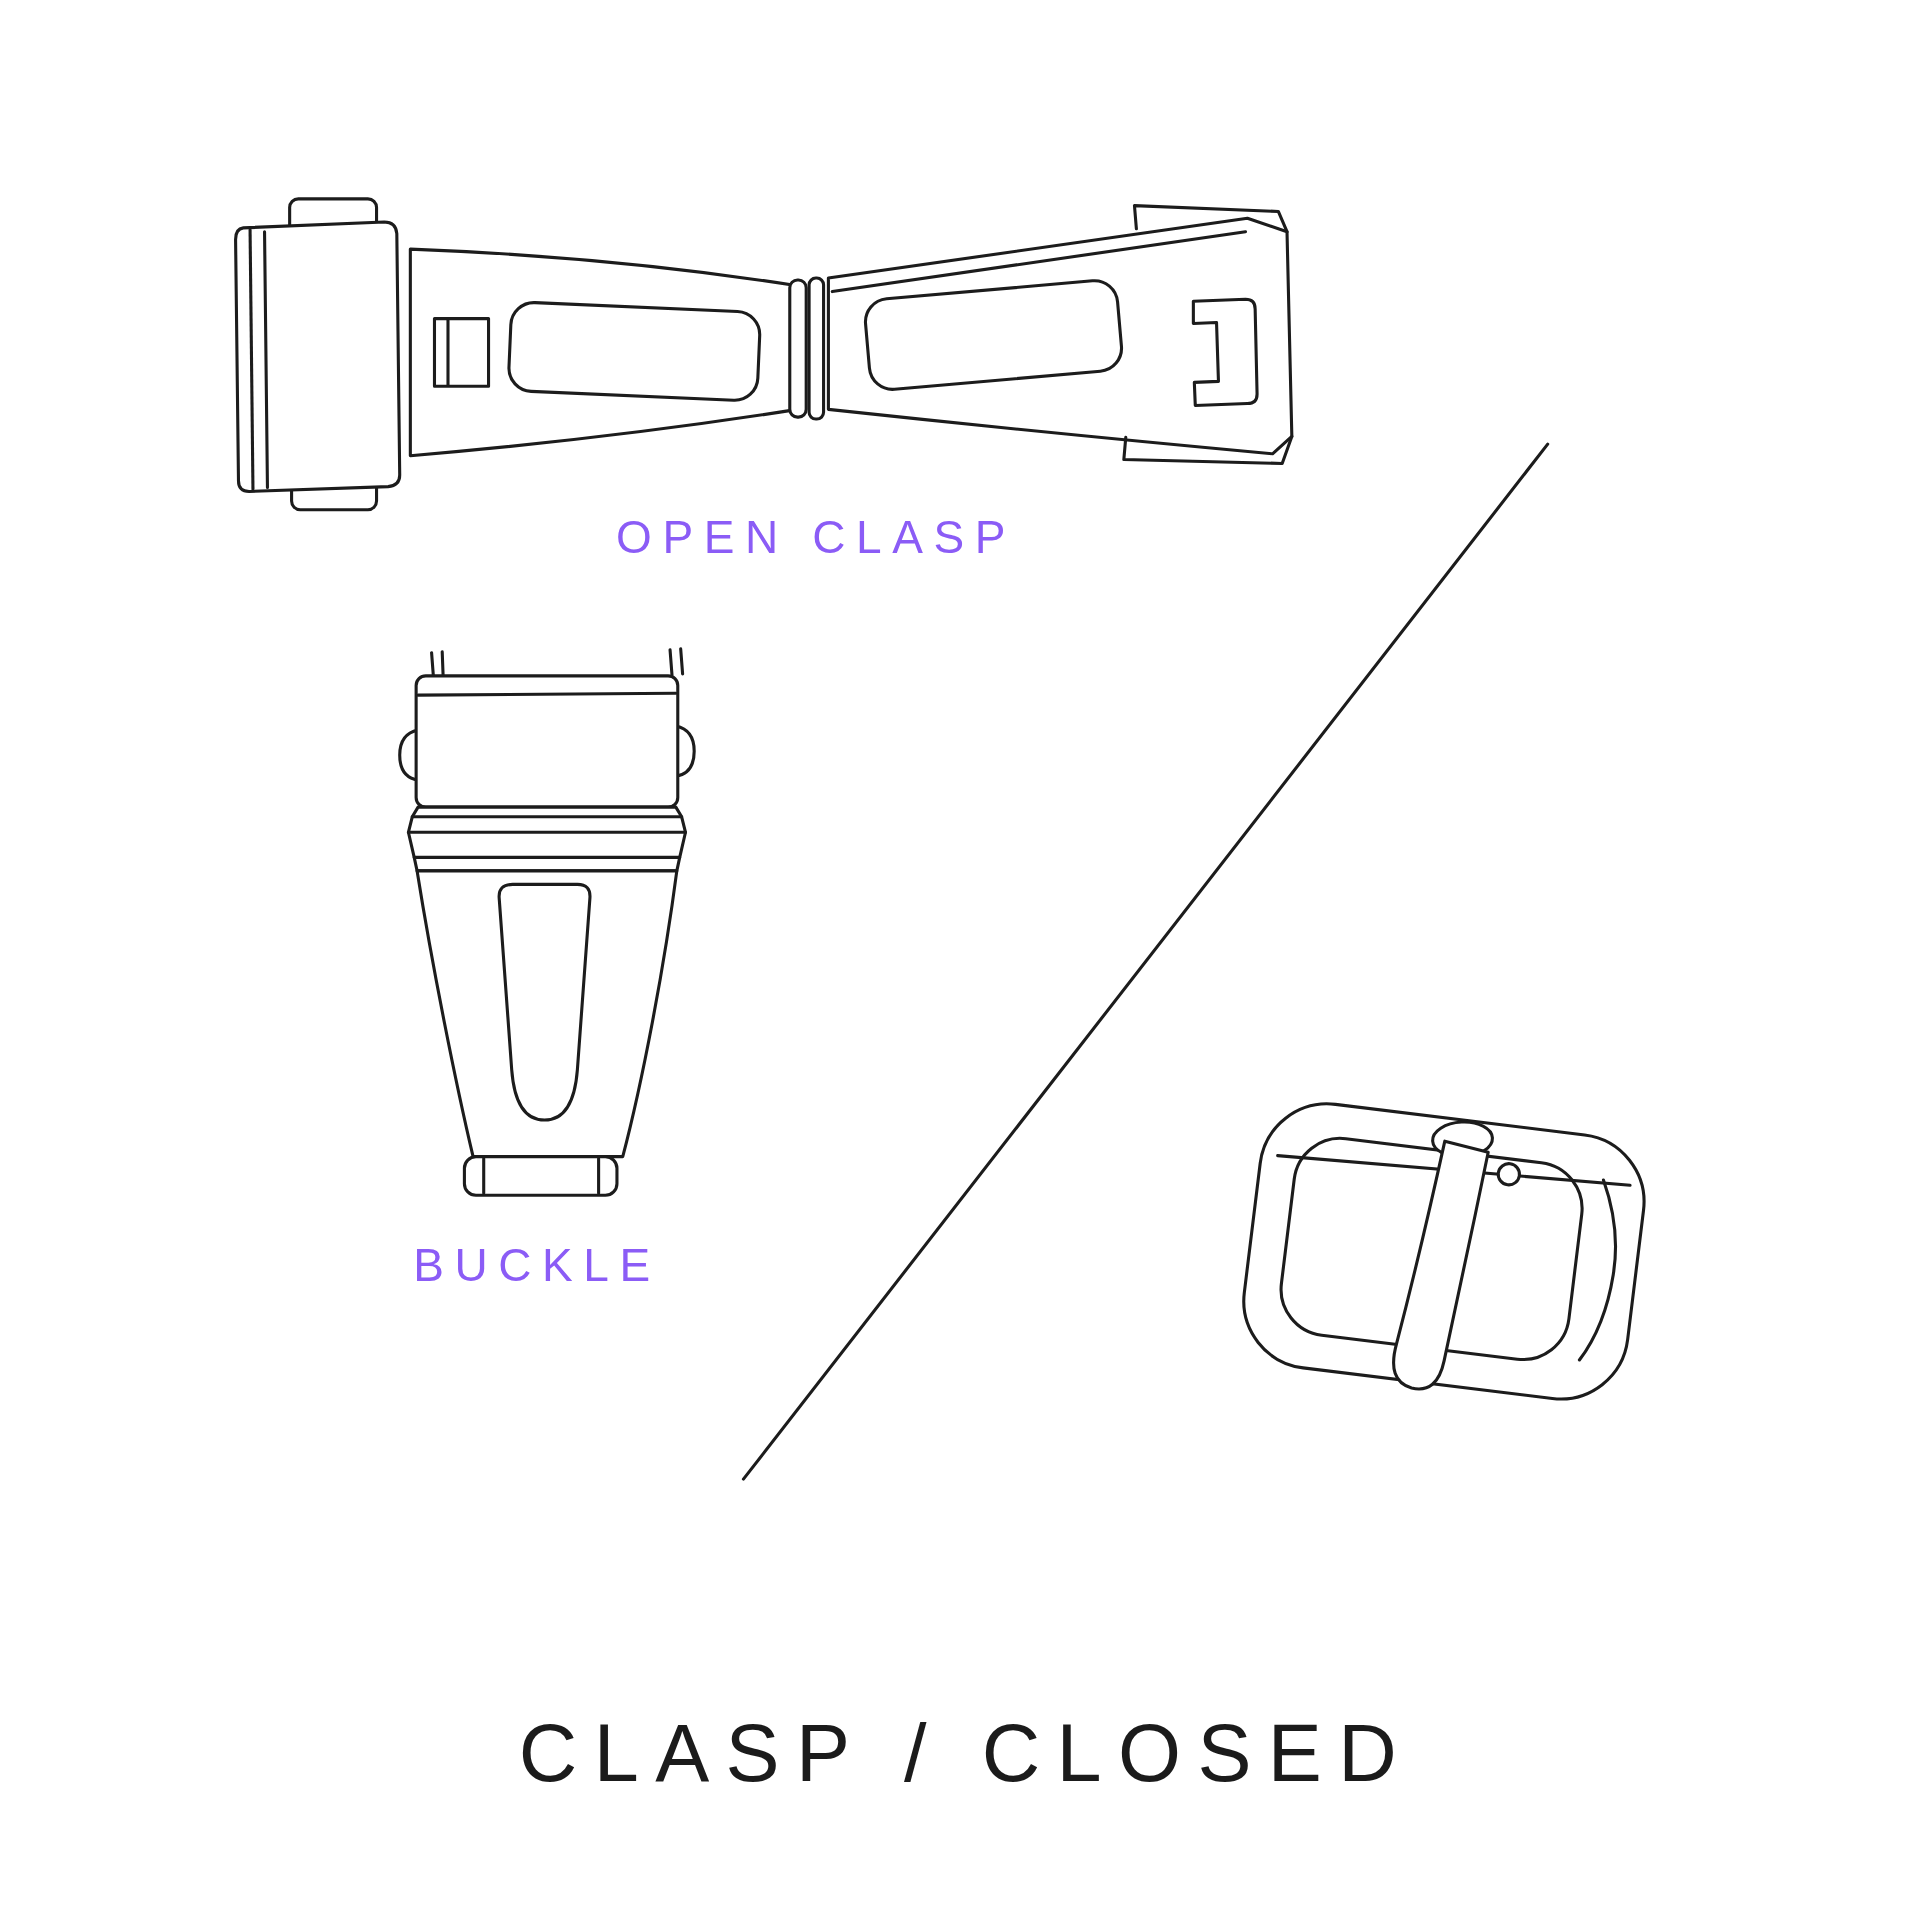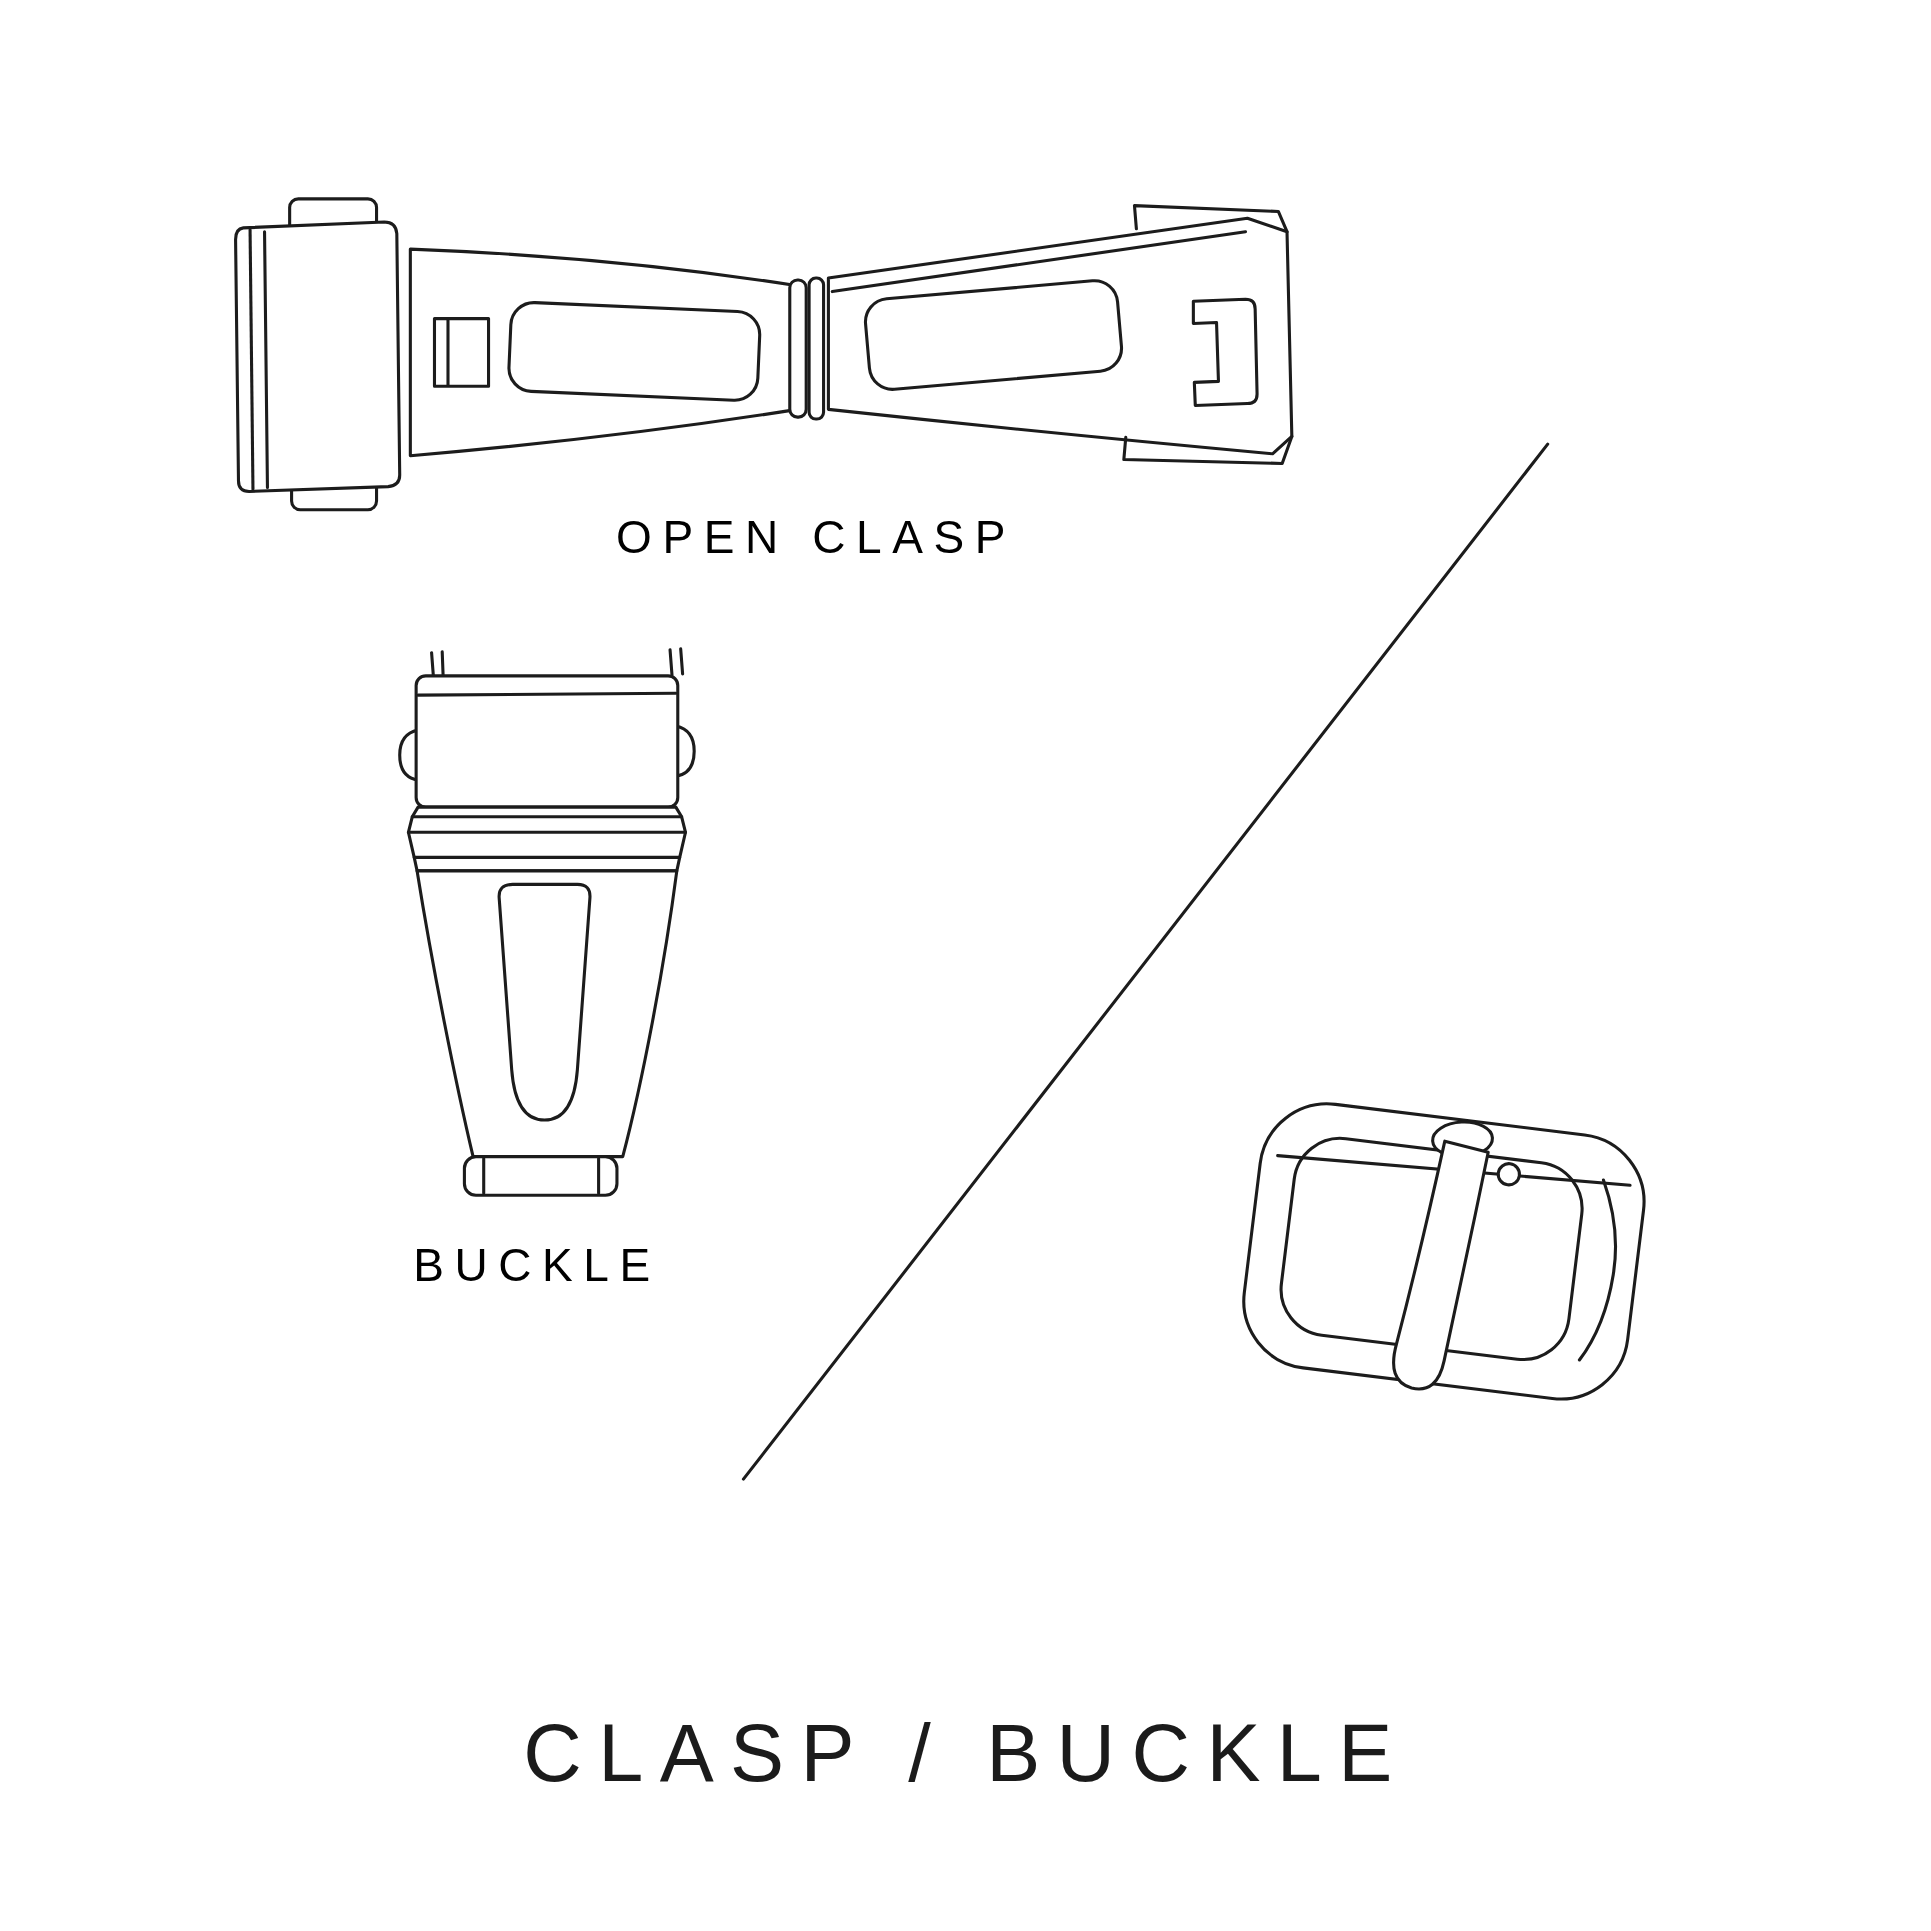--- a/index.html
+++ b/index.html
@@ -7,21 +7,21 @@
     position:relative;
     width:1931px;height:1931px;
     background:#ffffff;
     font-family:"Liberation Sans", sans-serif;
     overflow:hidden;
   }
   .drawing{position:absolute;left:0;top:0;width:1931px;height:1931px;}
   .label{
     position:absolute;
     transform:translateX(-50%);
-    color:#000000;
+    color:#8b5cf6;
     font-size:46px;
     font-weight:400;
     letter-spacing:10.6px;
     white-space:nowrap;
   }
   .label-open{left:816px;top:510px;}
   .label-closed{left:537px;top:1238px;}
   .title{
     position:absolute;
     left:966px;top:1707px;
@@ -109,16 +109,16 @@
         <ellipse cx="1500" cy="1178" rx="31" ry="18" fill="#ffffff" transform="rotate(-10 1500 1178)"></ellipse>
 
         <path fill="#ffffff" d="M 1482 1182 C 1475 1256 1466 1336 1458 1396 Q 1452 1436 1479 1440 Q 1506 1443 1509 1408 C 1515 1344 1522 1262 1528 1188 L 1482 1182 Z"></path>
       </g>
 
     </g>
   </svg>
 
   <div class="label label-open">OPEN CLASP</div>
   <div class="label label-closed">BUCKLE</div>
-  <div class="title">CLASP / BUCKLE</div>
+  <div class="title">CLASP / CLOSED</div>
 
 </div>
 
 
 </body></html>

